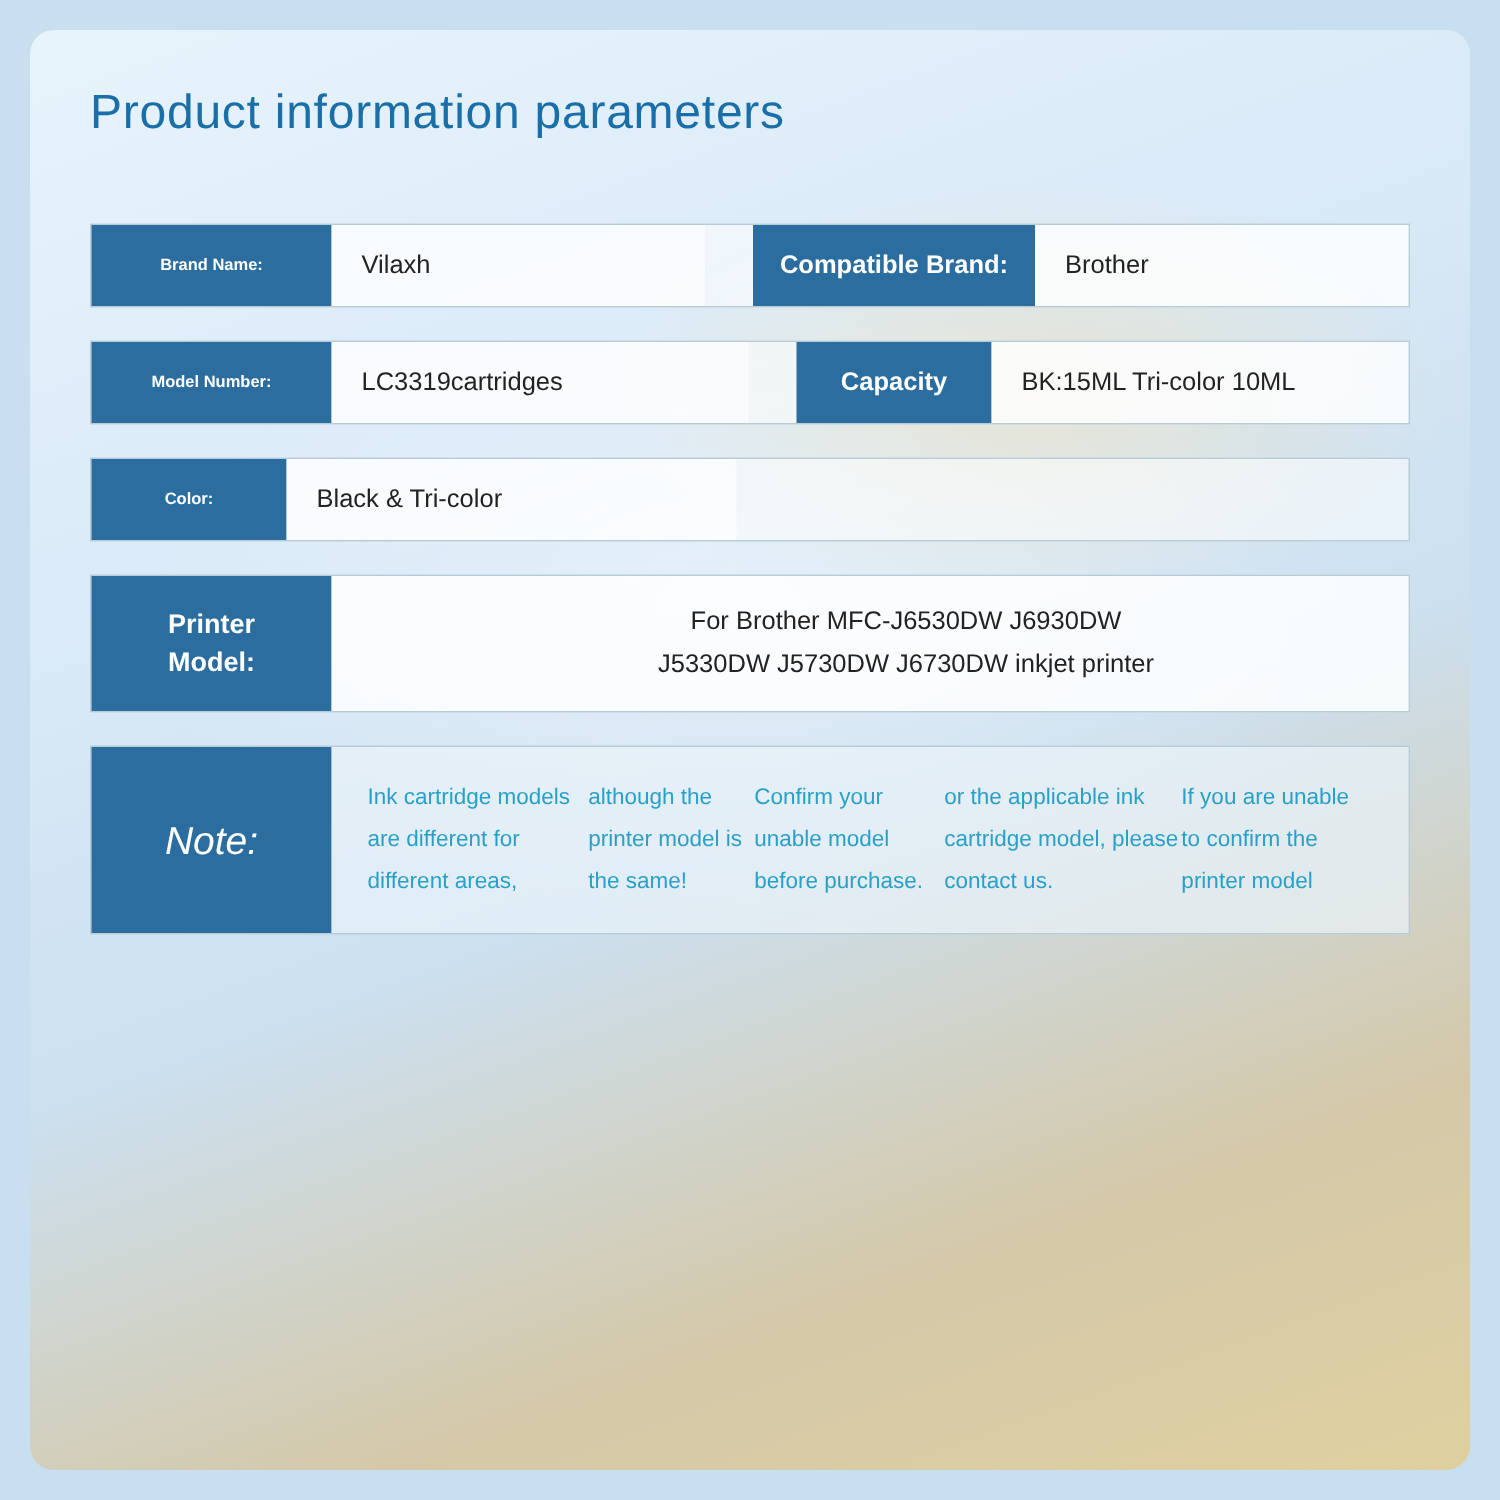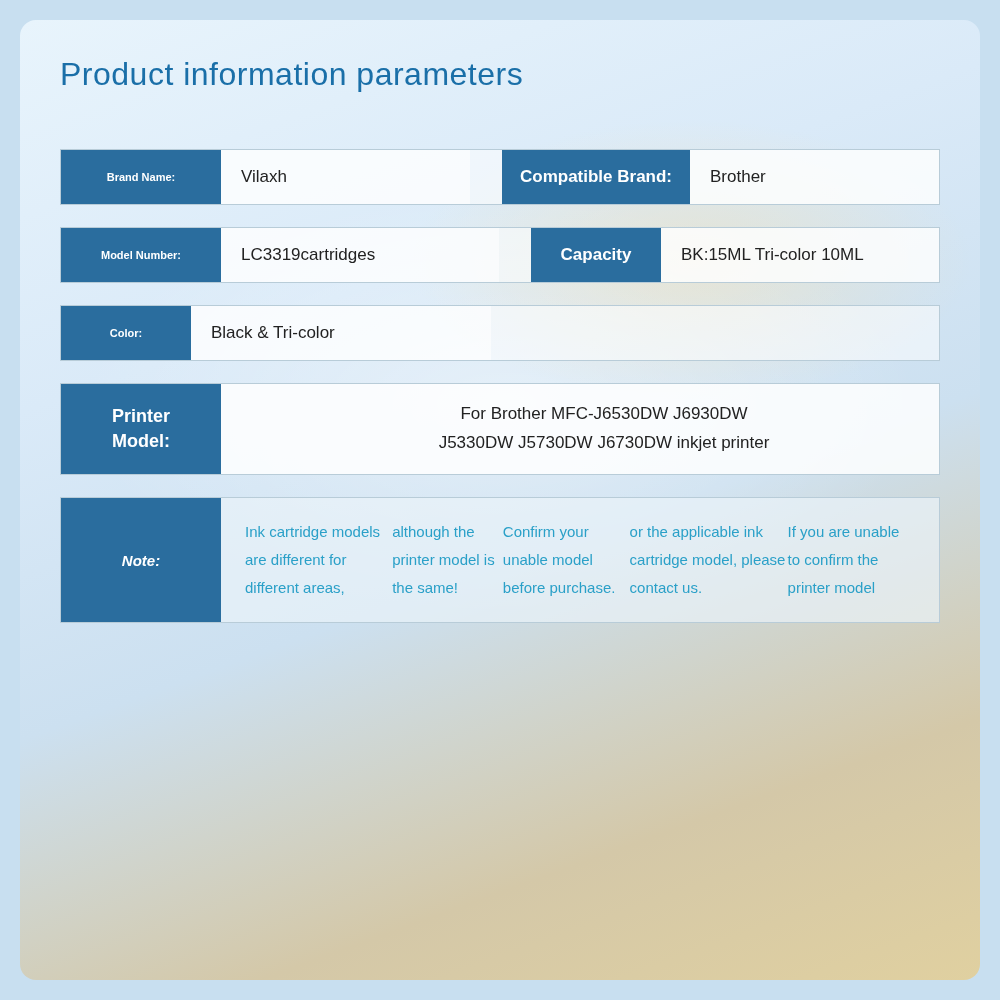--- a/index.html
+++ b/index.html
@@ -148,22 +148,22 @@
     .note-row {
       display: flex;
       align-items: stretch;
       border: 1.5px solid #b8ccd8;
       background: rgba(255,255,255,0.3);
     }
 
     .note-label {
       background: #2a6d9e;
       color: #fff;
-      font-size: 15px;
-      font-weight: 700;
+      font-size: 26px;
+      font-weight: 400;
       font-style: italic;
       padding: 24px 18px;
       display: flex;
       align-items: center;
       justify-content: center;
       min-width: 160px;
     }
 
     .note-value {
       flex: 1;

